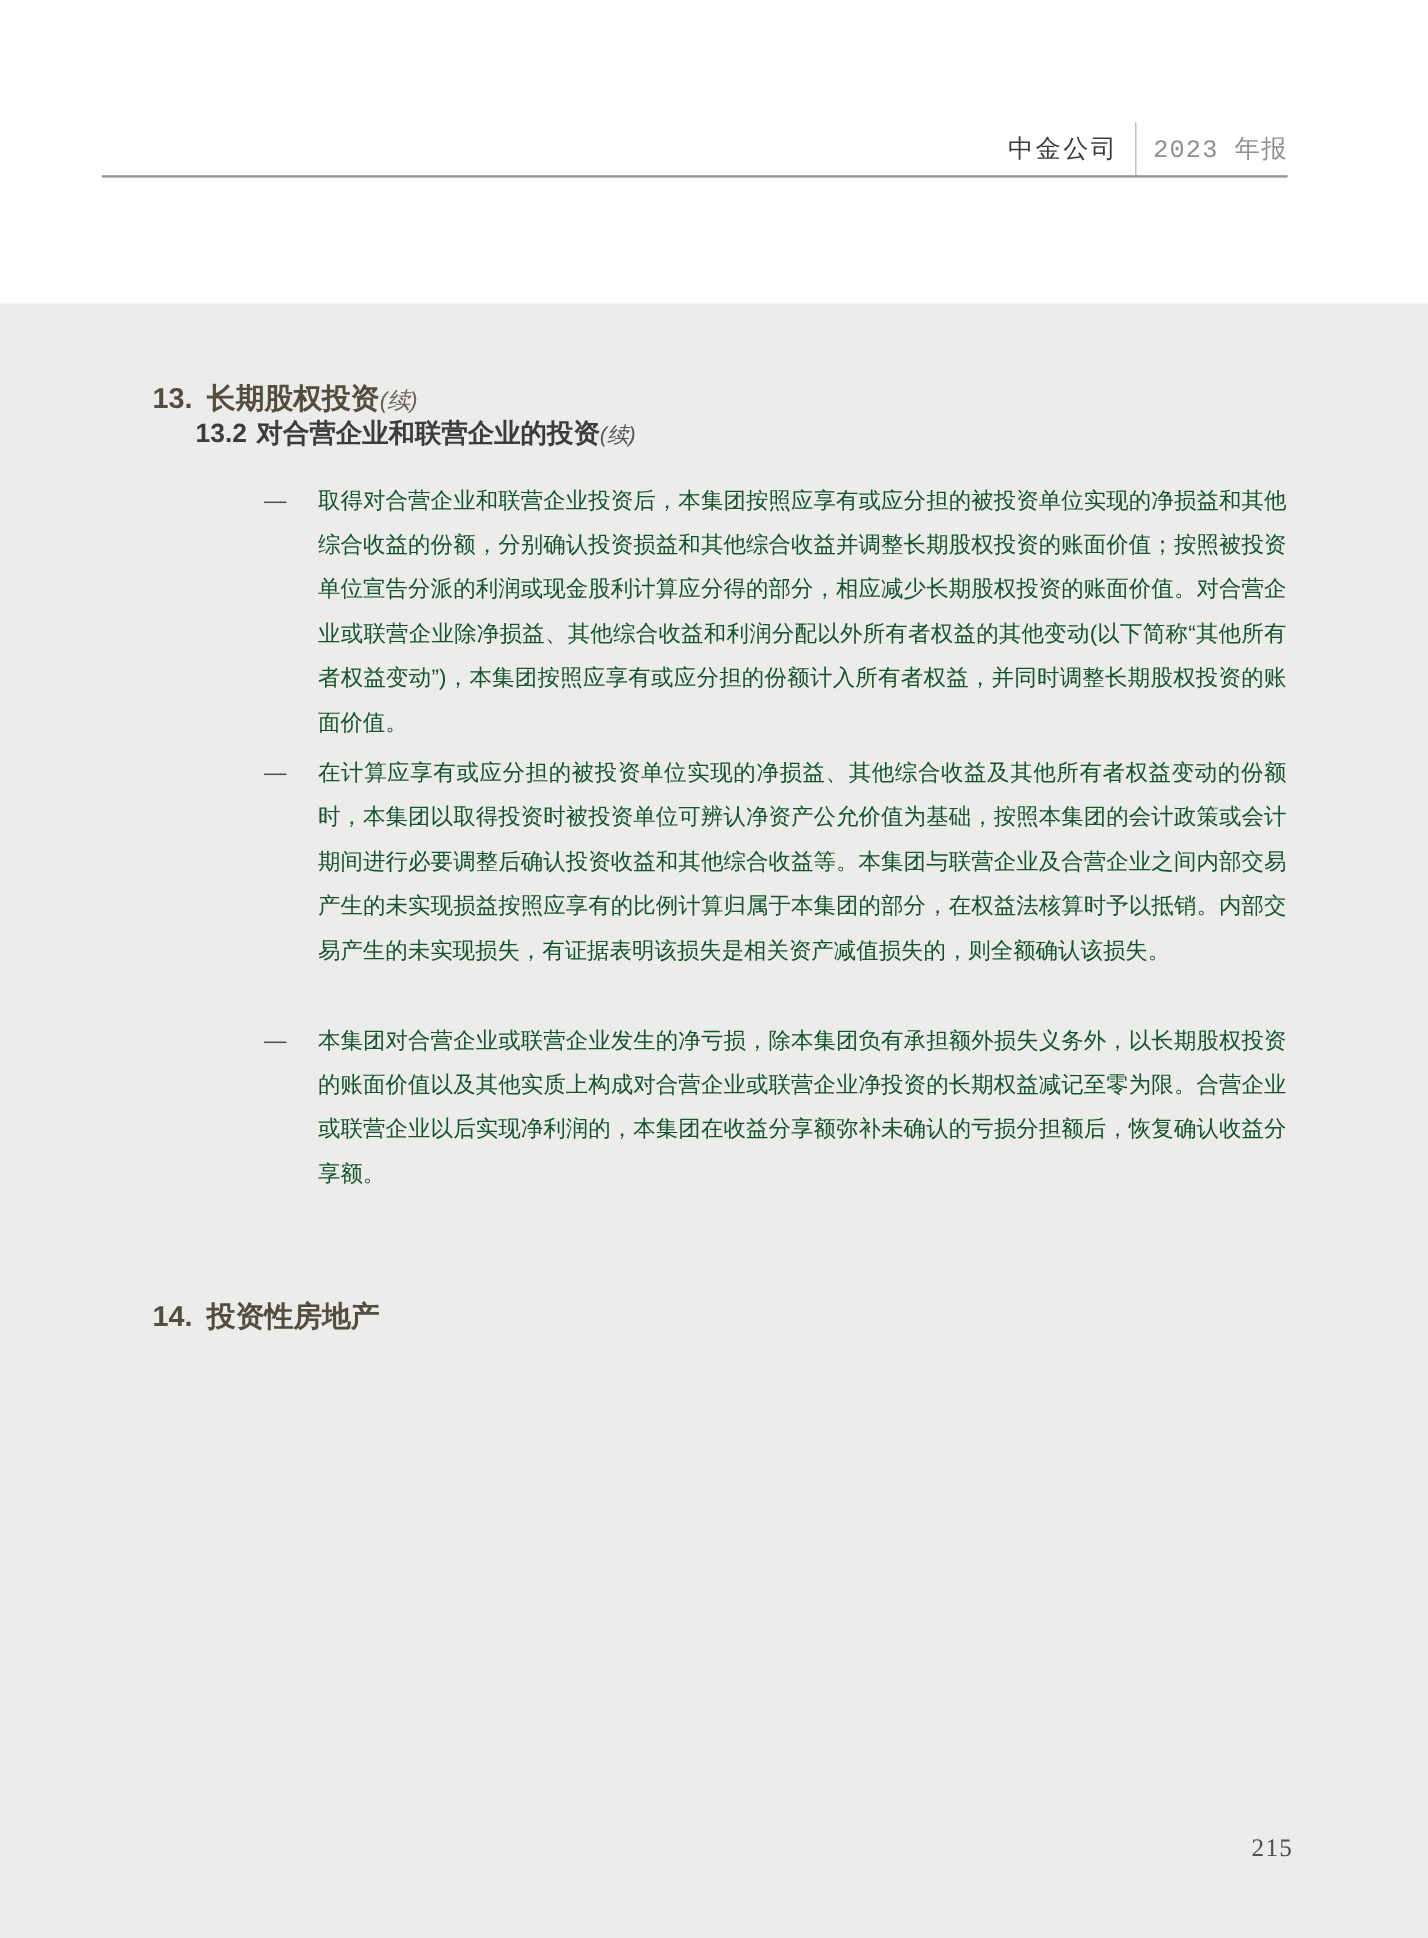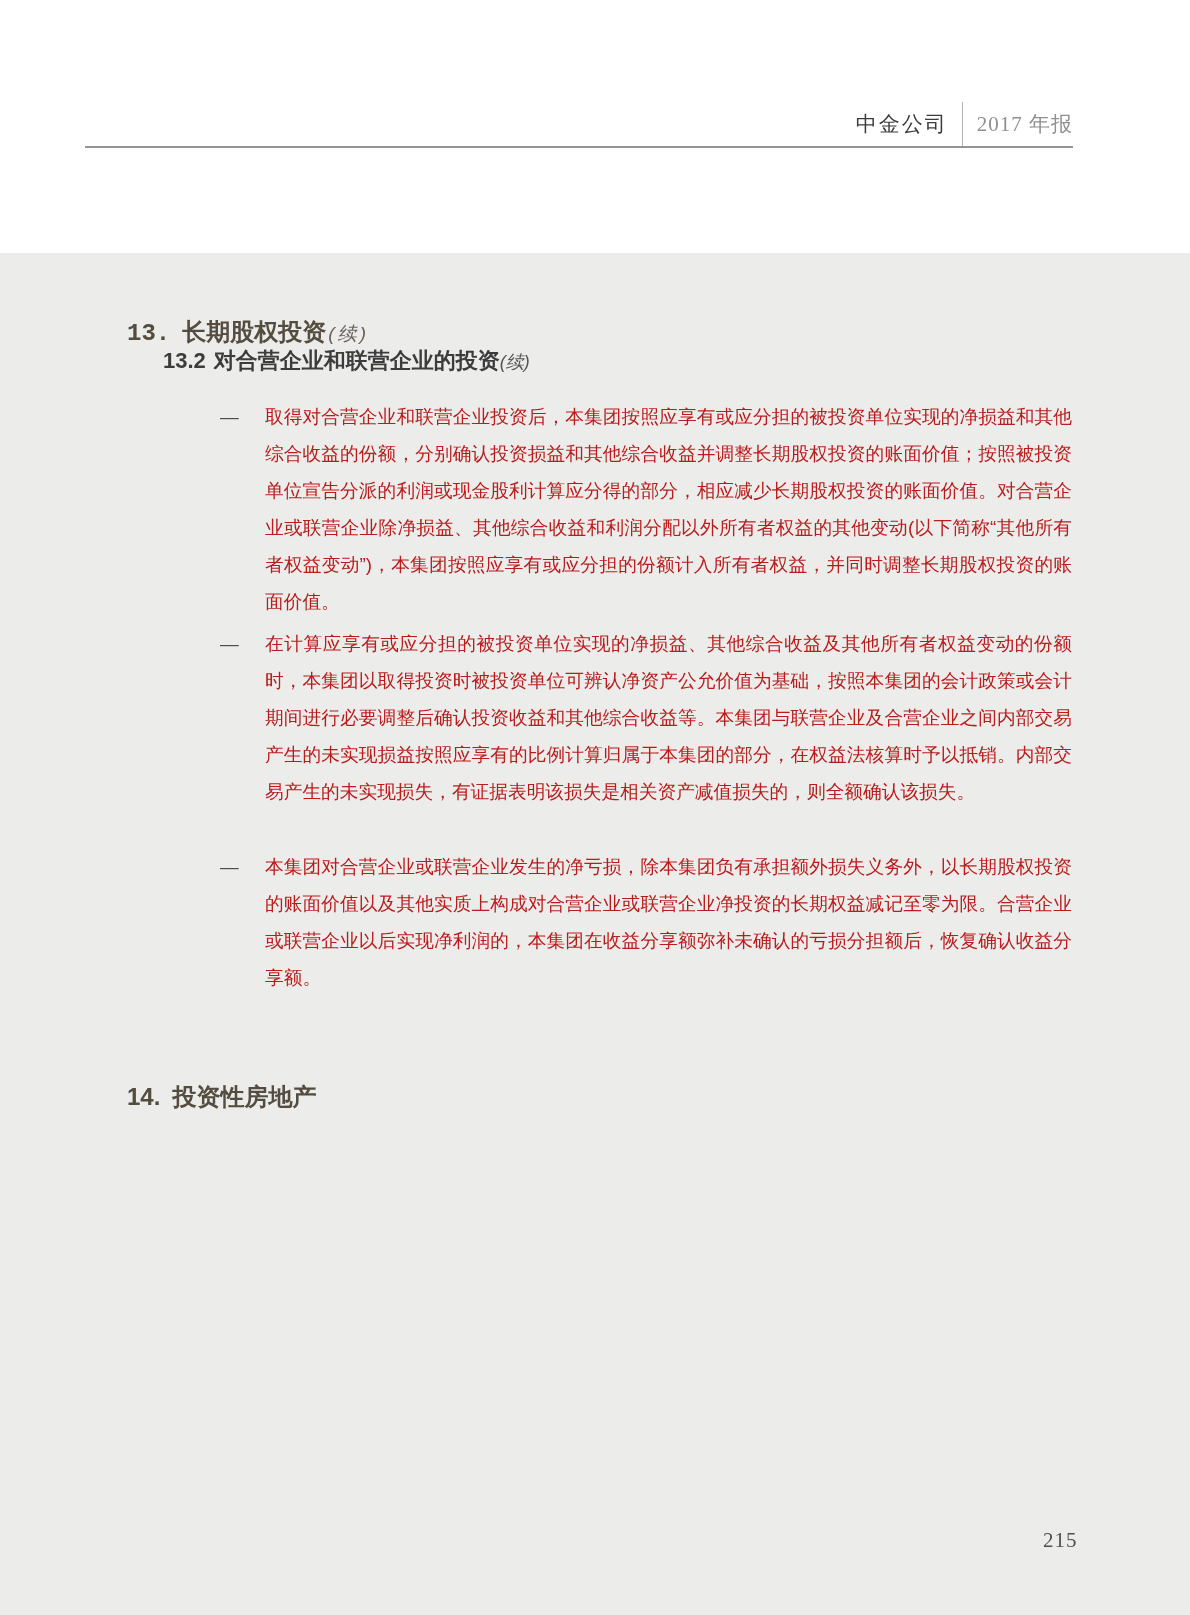--- a/index.html
+++ b/index.html
@@ -16,21 +16,21 @@
   }
   .content-band {
     position: absolute; left: 0; top: 253px;
     width: 1190px; height: 1362px;
     background: #ececeb;
   }
   
   .header-group {
     position: absolute; top: 102px; right: 117px;
     display: flex; align-items: center;
-    font-family: Liberation Serif, serif;
+    font-family: Liberation Mono, monospace;
   }
   .header-company {
     font-size: 21px; color: #3c3c3c; letter-spacing: 2px;
   }
   .header-divider {
     width: 1px; height: 44px; background: #b3b3b3;
     margin: 0 14px;
   }
   .header-report {
     font-size: 21px; color: #8f8f8f; letter-spacing: 1px;
@@ -46,21 +46,20 @@
     letter-spacing: 1px; white-space: nowrap;
   }
   .h1 .suffix {
     font-style: italic; font-weight: normal; font-size: 21px;
     color: #b29c76; letter-spacing: 0;
   }
   .h2-13 {
     position: absolute; left: 127px; top: 316px;
     font-size: 24px; font-weight: bold; color: #554c40;
     white-space: nowrap;
-    font-family: Liberation Mono, monospace;
   }
   .h2-13 .num { margin-right: 12px; }
   .h2-13 .suffix {
     font-style: italic; font-weight: normal; font-size: 19px; color: #6a6258;
   }
   .h3-132 {
     position: absolute; left: 163px; top: 346px;
     font-size: 22px; font-weight: bold; color: #3c3c3c;
     white-space: nowrap;
   }
@@ -78,21 +77,21 @@
   .bullet {
     position: absolute; left: 220px; width: 852px;
     display: flex; align-items: flex-start;
   }
   .bullet .marker {
     flex: 0 0 45px;
     font-size: 18.7px; line-height: 37px; color: #4f4f4f;
   }
   .bullet .btext {
     flex: 1 1 auto; width: 805px;
-    font-size: 18.7px; line-height: 37px; color: #b91c1c;
+    font-size: 18.7px; line-height: 37px; color: #14532d;
     text-align: justify; text-justify: inter-ideograph;
   }
   .bullet-1 { top: 398px; }
   .bullet-2 { top: 625px; }
   .bullet-3 { top: 848px; }
   .note-para {
     position: absolute; left: 218px; top: 1018px; width: 860px;
     font-size: 18.7px; line-height: 37px; color: #4f4f4f;
   }
   .para-14 {
@@ -110,21 +109,21 @@
 </head>
 <body>
 
 <div class="page">
 
   <div class="content-band"></div>
 
   <div class="header-group">
     <span class="header-company">中金公司</span>
     <span class="header-divider"></span>
-    <span class="header-report">2017 年报</span>
+    <span class="header-report">2023 年报</span>
   </div>
   <div class="header-rule"></div>
 
 
   <div class="h2-13">
     <span class="num">13.</span><span>长期股权投资</span><span class="suffix">(续)</span>
   </div>
 
   <div class="h3-132">
     <span class="num">13.2</span><span>对合营企业和联营企业的投资</span><span class="suffix">(续)</span>

